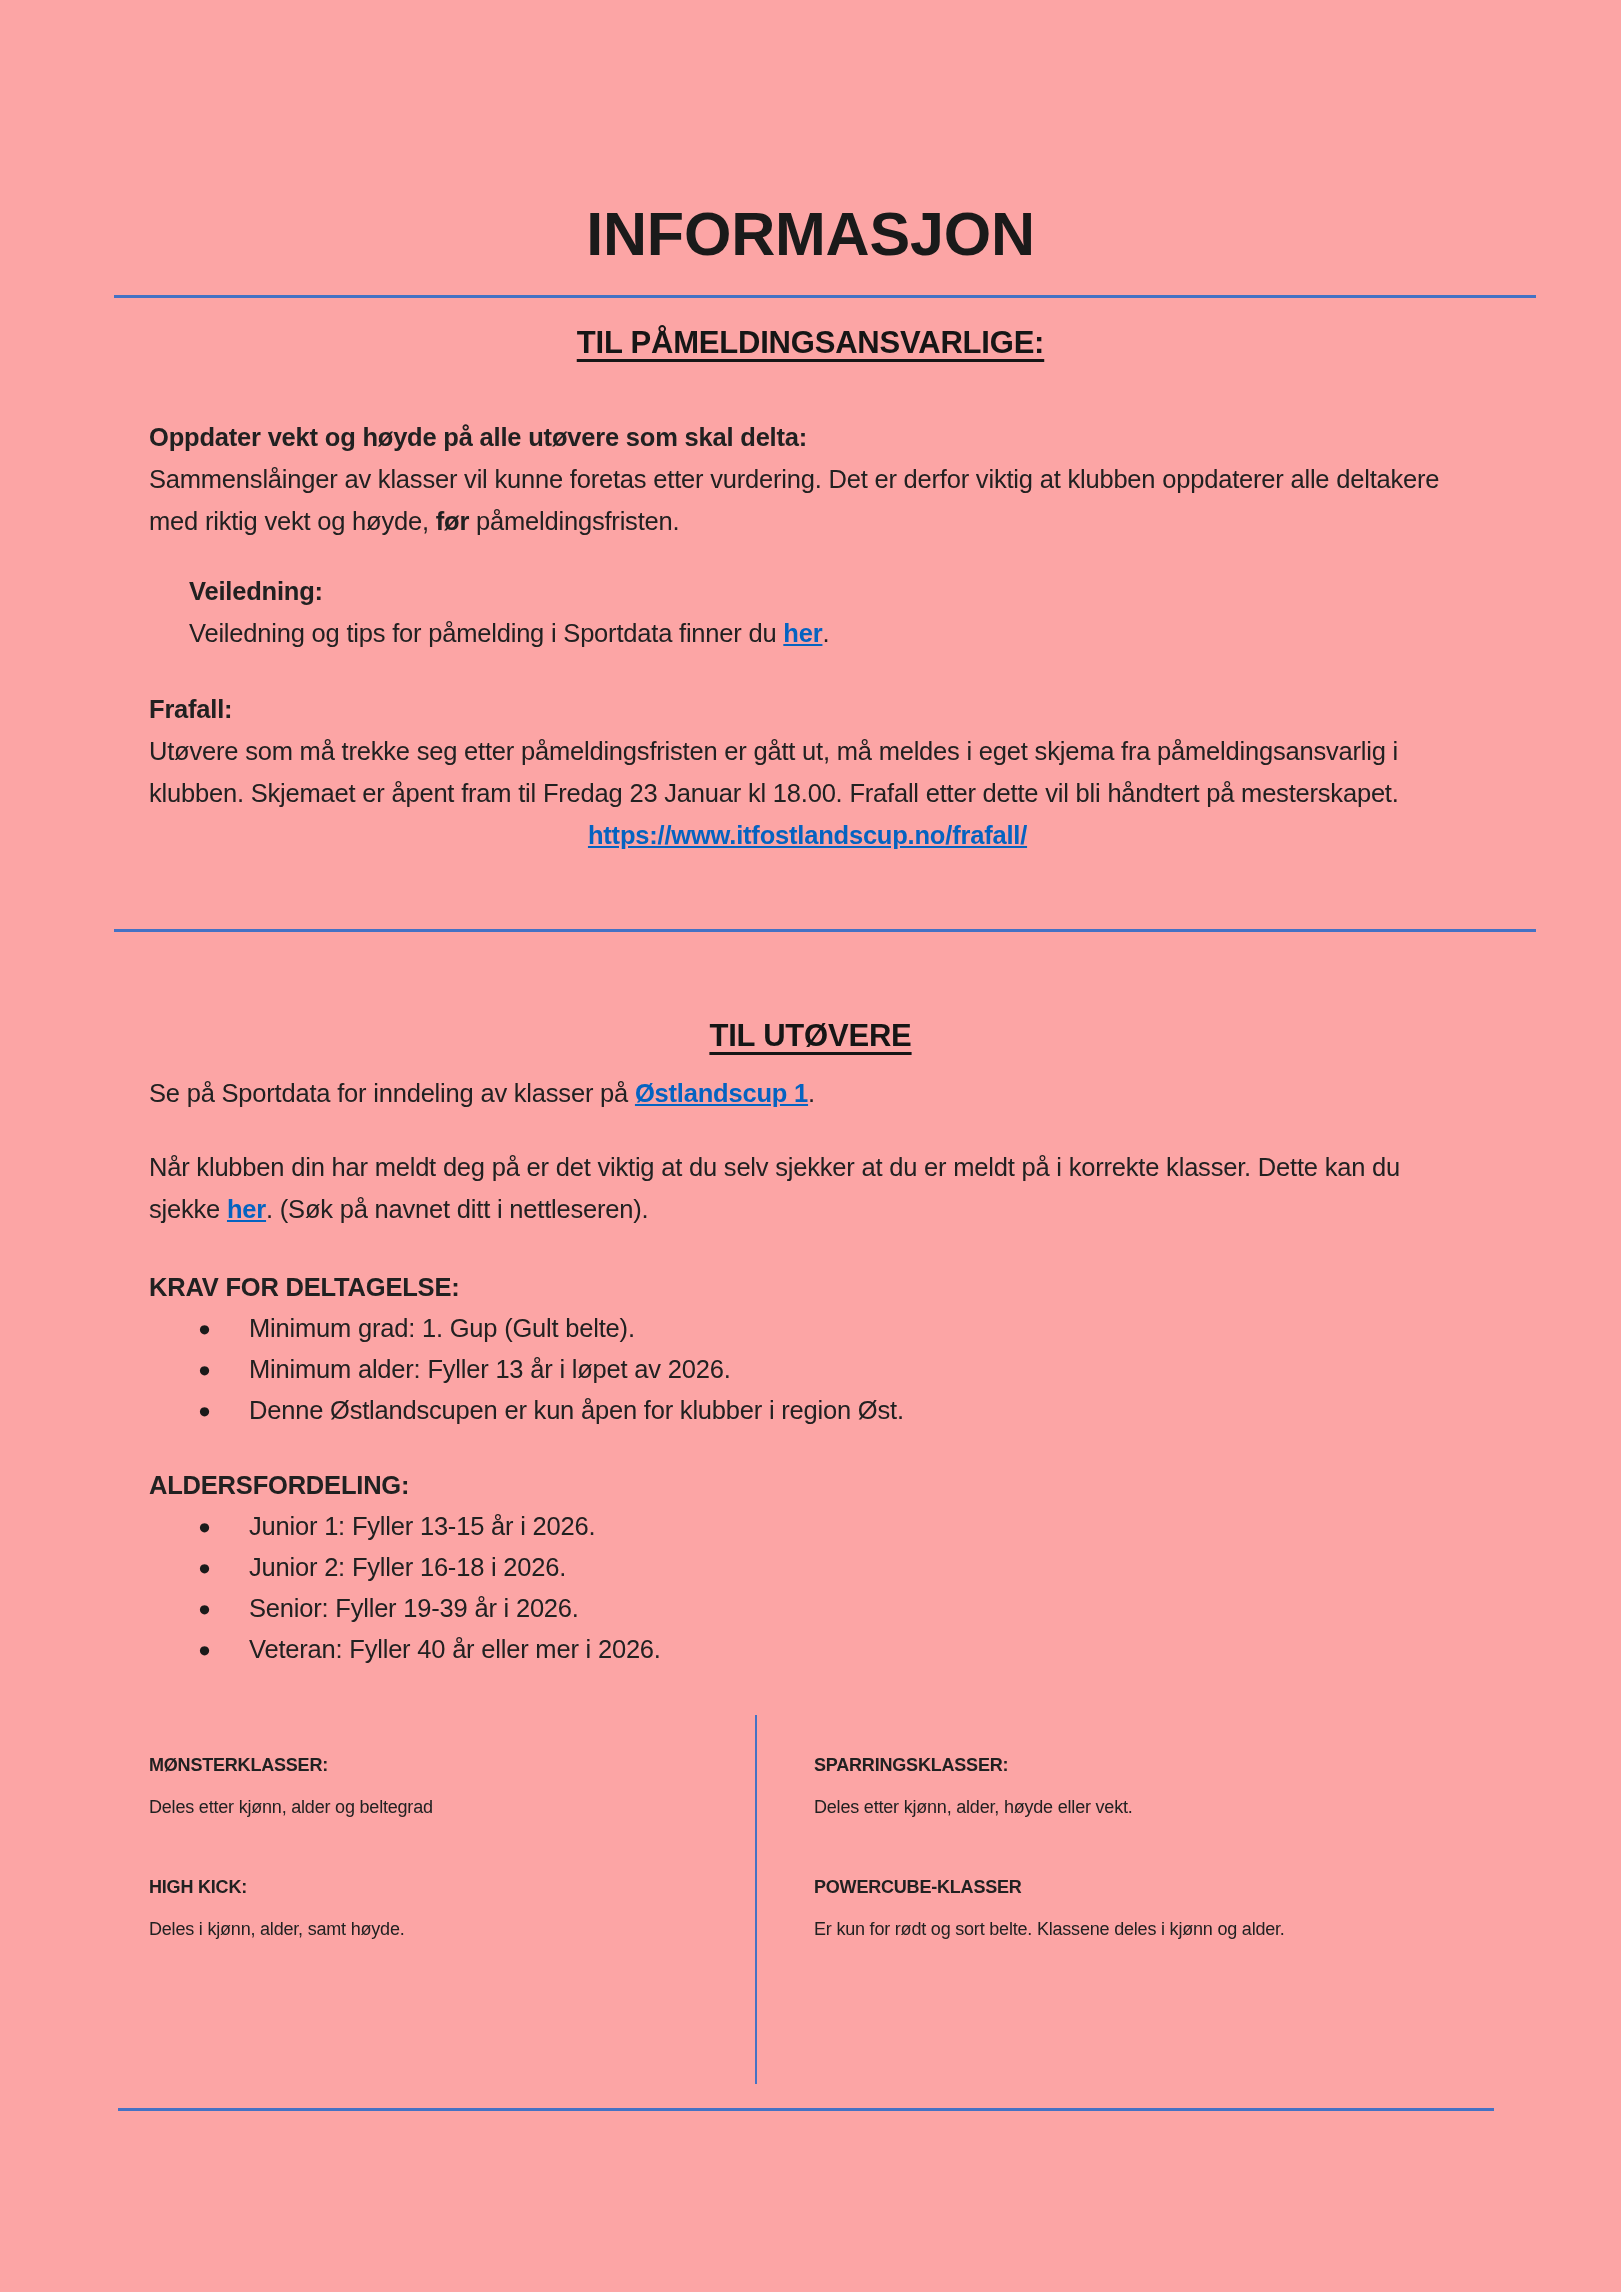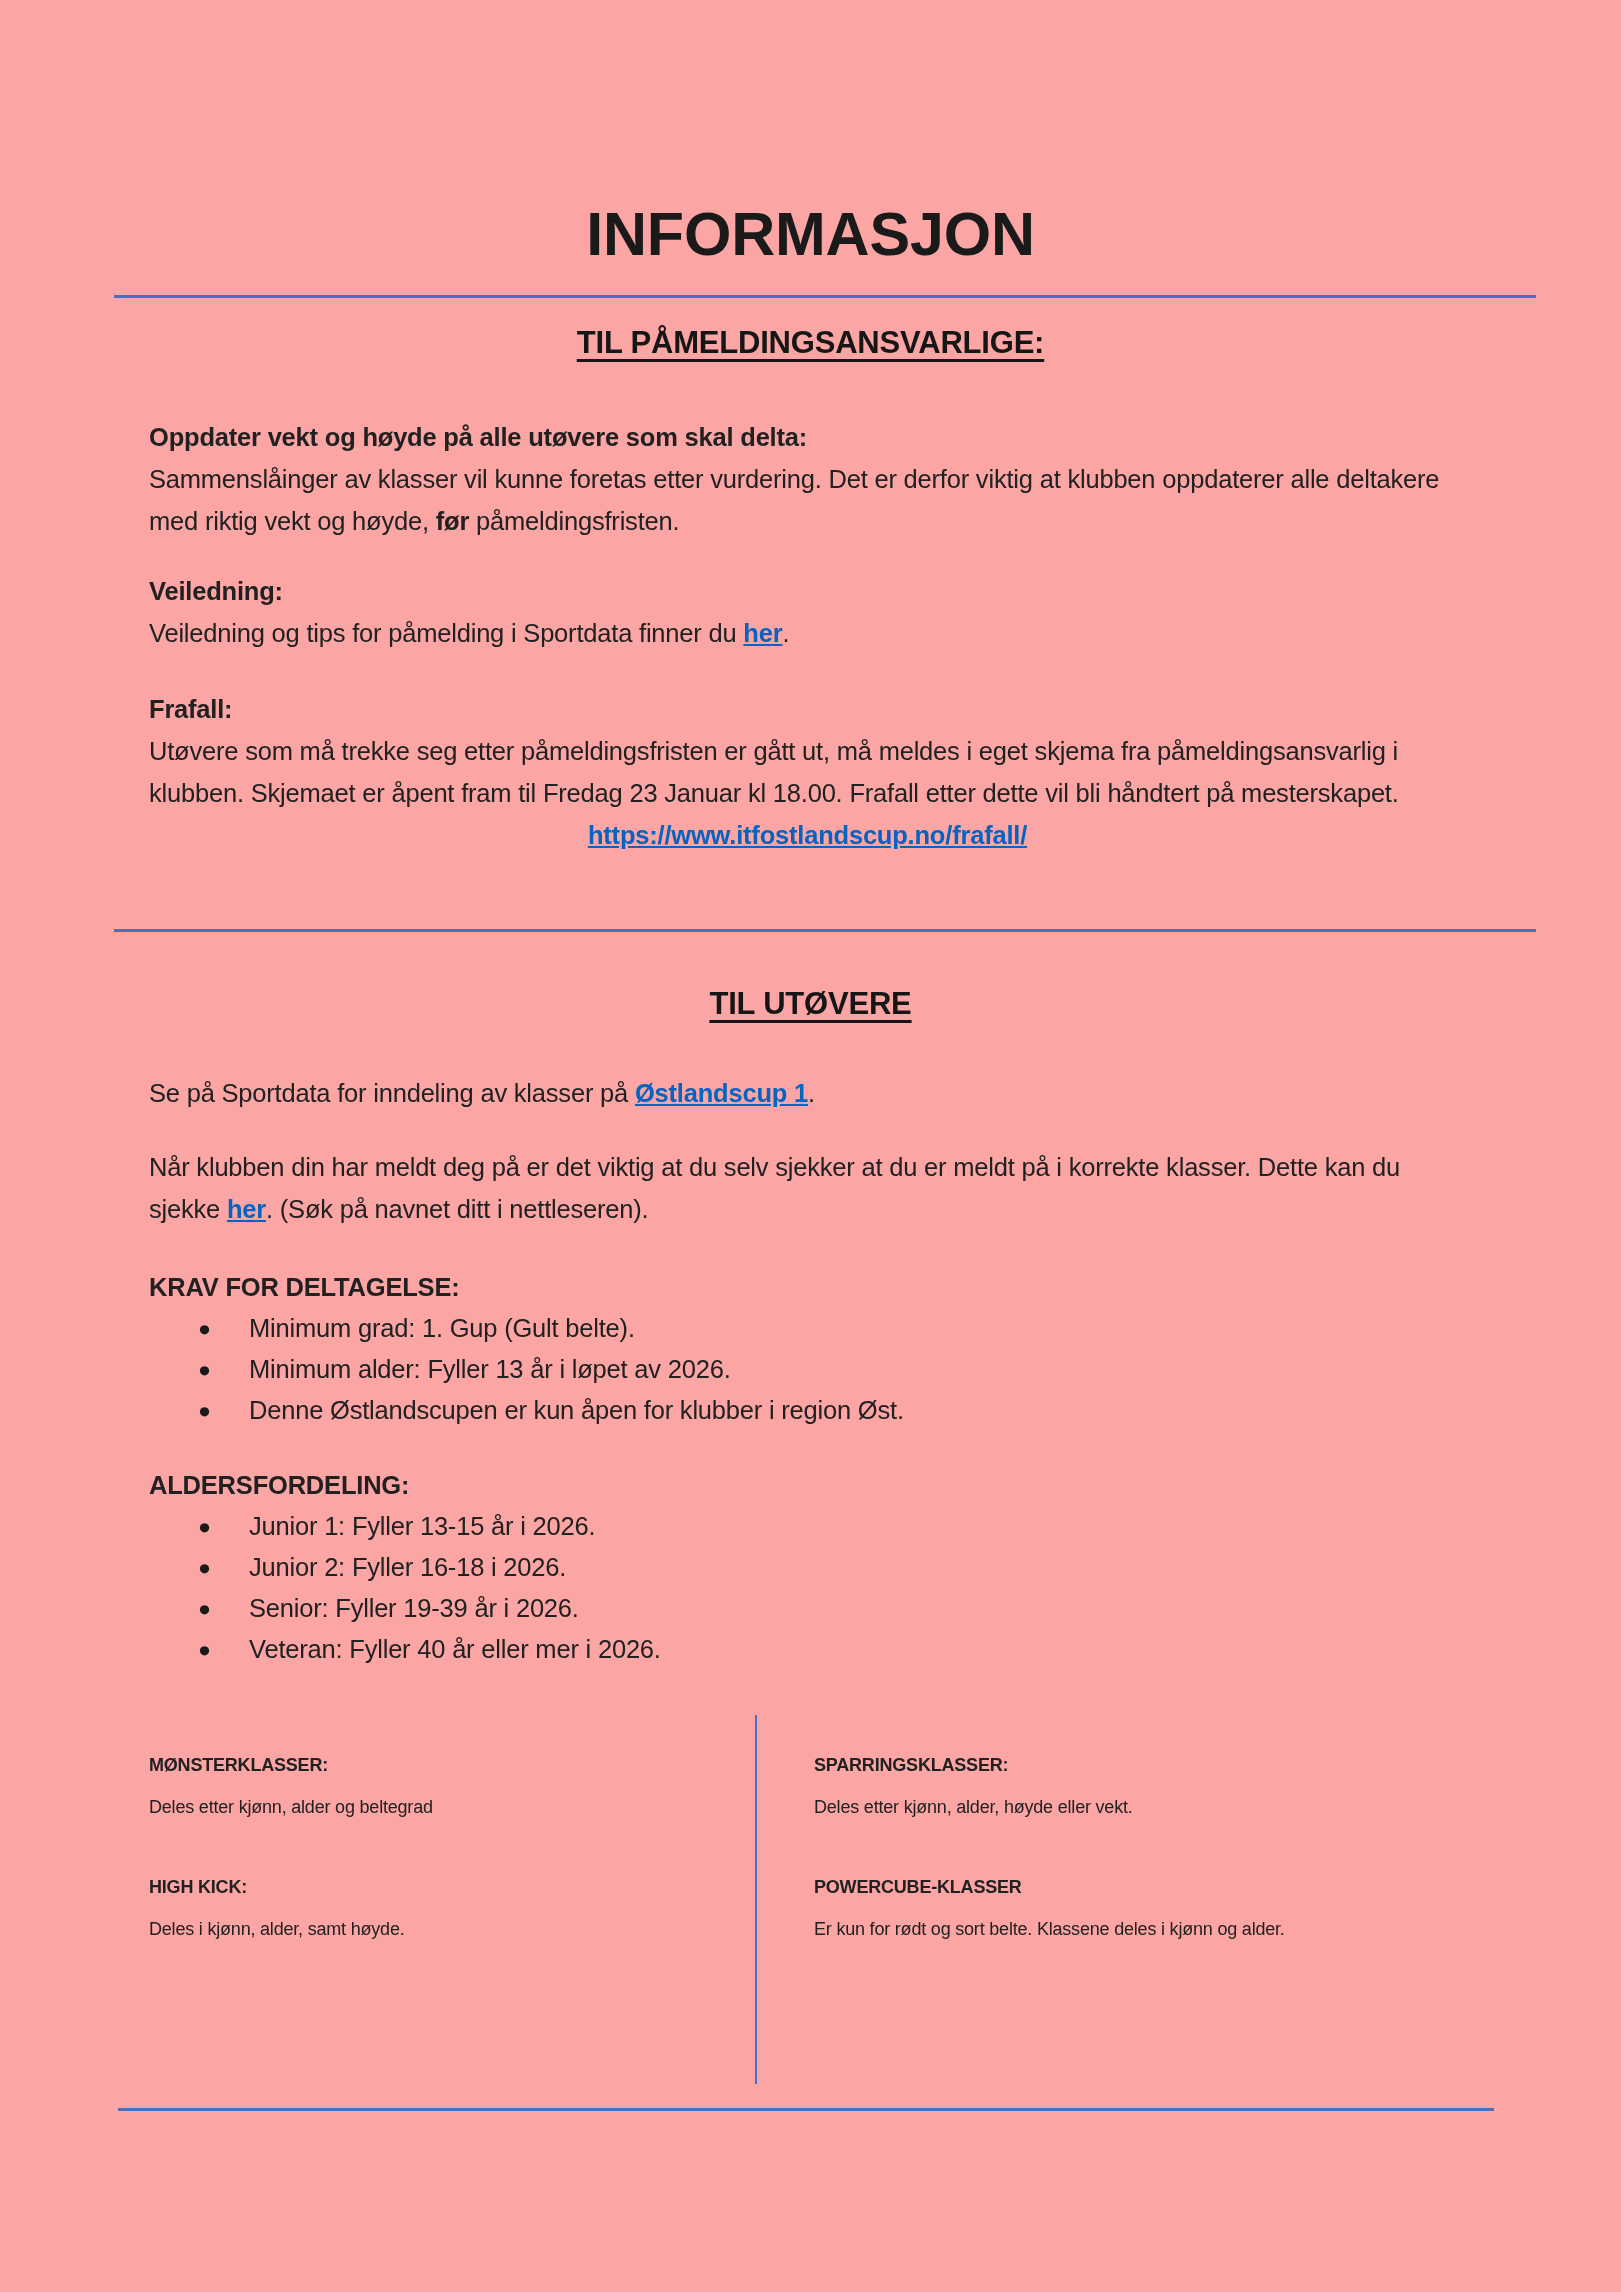--- a/index.html
+++ b/index.html
@@ -32,28 +32,28 @@
   .section-heading{
     left:0;right:0;
     font-size:31px;line-height:43px;
     font-weight:bold;text-align:center;
     text-decoration:underline;
     text-decoration-thickness:2.9px;
     text-underline-offset:5.9px;
     color:#161616;
   }
   .h-pameld{top:321px;}
-  .h-utovere{top:982px;}
+  .h-utovere{top:1014px;}
 
   .textblock{
     left:149px;right:155px;
     font-size:25.5px;line-height:42px;
   }
   .b-oppdater{top:416px;}
-  .b-veiledning{top:570px;}
+  .b-veiledning{top:570px;margin-left:40px;}
   .b-frafall{top:688px;}
   .b-sepa{top:1072px;}
   .b-naar{top:1146px;}
   .b-krav{top:1266px;}
   .b-alder{top:1464px;}
 
   .para-heading{font-weight:bold;}
   .bold{font-weight:bold;}
 
   a.doclink{

